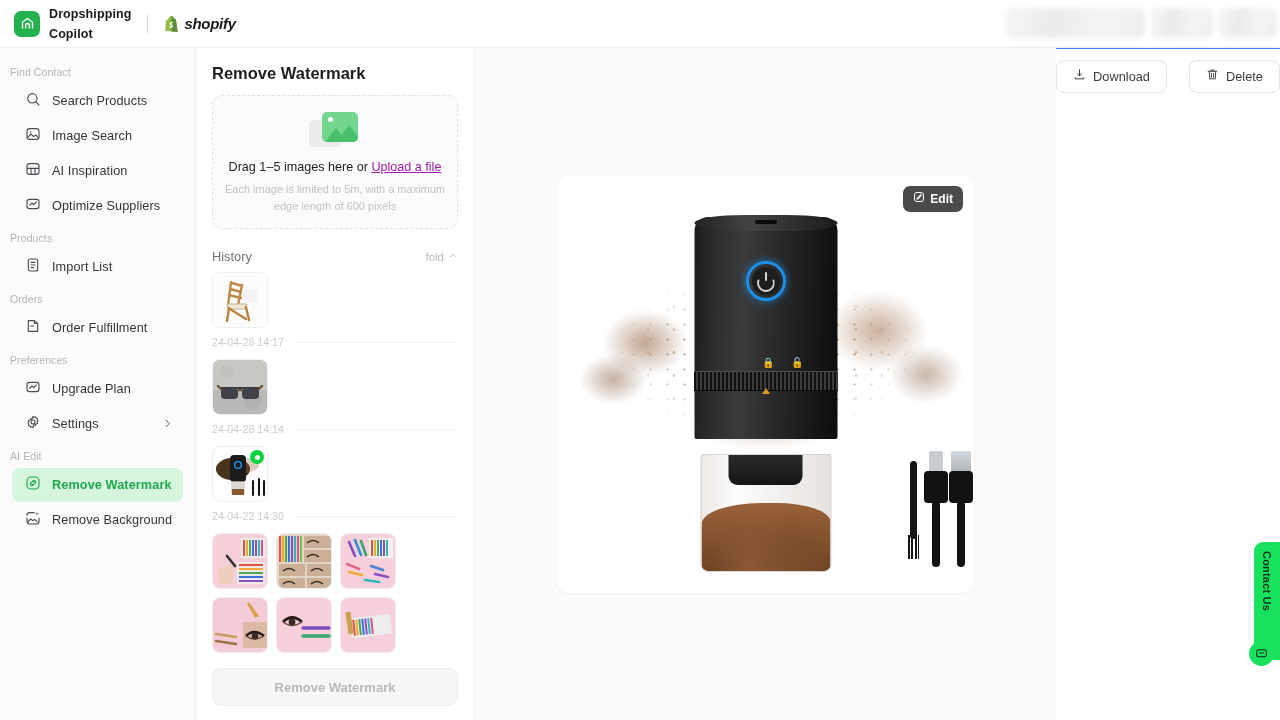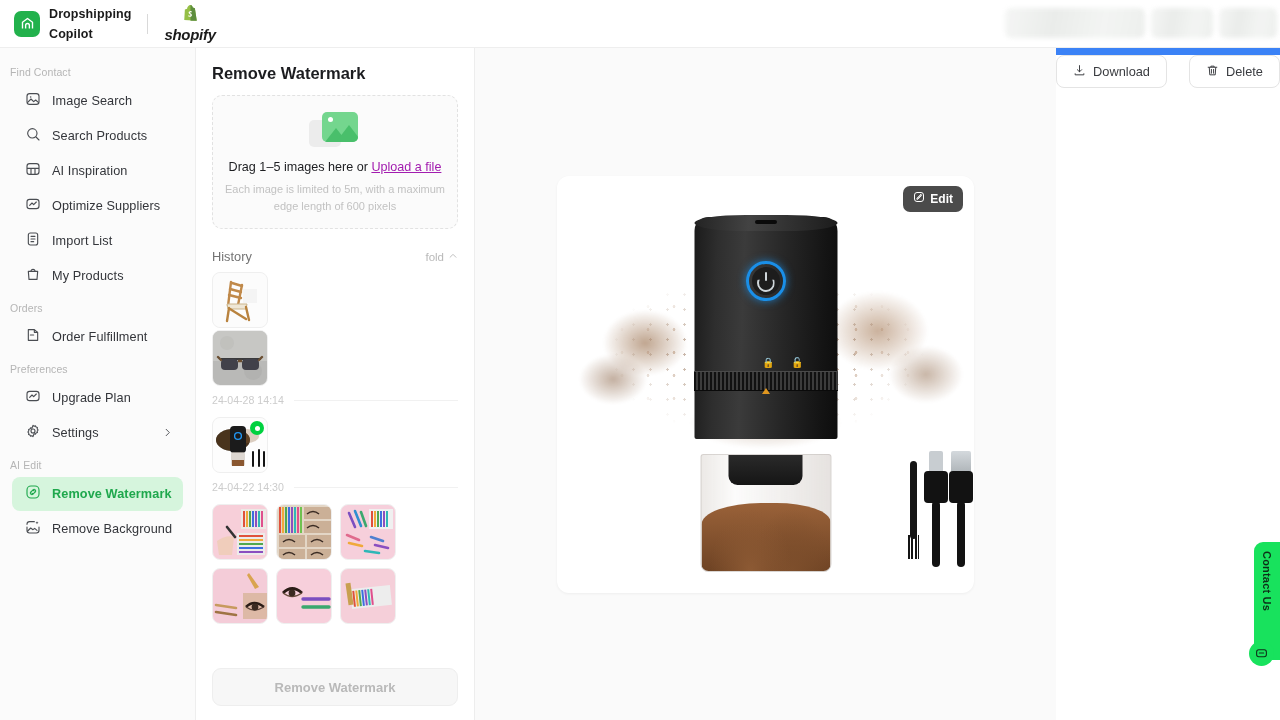--- a/index.html
+++ b/index.html
@@ -23,21 +23,21 @@
   .brand { display: flex; align-items: center; gap: 9px; }
   .brand-mark {
     width: 26px; height: 26px; border-radius: 7px;
     background: #22b14c; display: flex; align-items: center; justify-content: center;
   }
   .brand-name {
     font-size: 12.5px; font-weight: 700; color: #1a1a1a;
     line-height: 20px; letter-spacing: .1px; white-space: pre-line;
   }
   .brand-sep { width: 1px; height: 20px; background: #d9d9d9; margin: 0 16px; }
-  .shopify { display: flex; align-items: center; gap: 5px; flex-direction: column; }
+  .shopify { display: flex; align-items: center; gap: 5px; }
   .shopify-word { font-size: 15px; font-weight: 700; font-style: italic; color: #1a1a1a; letter-spacing: -.3px; }
   .topbar-right {
     position: absolute; right: 0; top: 6px;
     width: 275px; height: 34px; display: flex; gap: 6px; align-items: center;
   }
   .blur-chip {
     height: 30px; border-radius: 6px;
     background: linear-gradient(100deg,#f4f5f4 0%,#e9ebe9 35%,#f2f4f2 70%,#eceeec 100%);
     filter: blur(2px); opacity: .92;
   }
@@ -236,22 +236,22 @@
     background: repeating-linear-gradient(90deg,#141414 0 2px,transparent 2px 3.4px); }
   .cable { position:absolute; bottom: 6%; width: 24px; height: 118px; }
   .cable.c1 { right: 26px; }
   .cable.c2 { right: 1px; }
   .cable .plug { position:absolute; top: 22px; left: 0; width: 24px; height: 32px; background:#121212; border-radius: 4px; }
   .cable .tip { position:absolute; top: 2px; left: 5px; width: 14px; height: 22px; background:#c8cdd1; border-radius: 2px; }
   .cable.c2 .tip { width: 20px; left: 2px; background: linear-gradient(180deg,#d4d9dd,#aeb4b8); }
   .cable .wire { position:absolute; top: 52px; left: 8px; width: 8px; height: 66px; background:#121212; border-radius: 4px; }
 
   .stage-actions {
-    height: 55px; min-height: 55px; display: flex; align-items: flex-start; justify-content: center; gap: 22px;
-    background: #ffffff; border-top: 7px solid #3b82f6;
+    height: 55px; min-height: 55px; display: flex; align-items: center; justify-content: center; gap: 22px;
+    background: #ffffff; border-top: 1px solid #3b82f6;
   }
   .btn-ghost {
     height: 33px; padding: 0 16px; border-radius: 8px;
     border: 1px solid #e4e4e4; background: #ffffff; color: #3a3c40;
     font-size: 12.8px; display: flex; align-items: center; gap: 7px; cursor: pointer;
     font-family: "Liberation Sans", sans-serif;
   }
 
   
   .contact {
@@ -301,72 +301,64 @@
   </div>
 
   <div class="body">
 
     <nav class="sidebar">
 
       <div class="nav-group-title">Find Contact</div>
       <div class="nav-item">
         <span>
           <svg width="16" height="16" viewBox="0 0 24 24" fill="none" stroke="currentColor" stroke-width="1.7">
+              <circle cx="11" cy="11" r="7"></circle>
+              <path d="M16.5 16.5 21 21" stroke-linecap="round"></path>
+            </svg>
+        </span>
+        <span class="lbl">Search Products</span>
+      </div>
+      <div class="nav-item">
+        <span>
+          <svg width="16" height="16" viewBox="0 0 24 24" fill="none" stroke="currentColor" stroke-width="1.7">
               <rect x="3" y="4" width="18" height="16" rx="4"></rect>
               <circle cx="8.5" cy="9" r="1.2" fill="currentColor" stroke="none"></circle>
               <path d="M4 17l5-5 4 4 3-2.5 4 3.5" stroke-linecap="round" stroke-linejoin="round"></path>
             </svg>
         </span>
         <span class="lbl">Image Search</span>
       </div>
       <div class="nav-item">
         <span>
           <svg width="16" height="16" viewBox="0 0 24 24" fill="none" stroke="currentColor" stroke-width="1.7">
-              <circle cx="11" cy="11" r="7"></circle>
-              <path d="M16.5 16.5 21 21" stroke-linecap="round"></path>
-            </svg>
-        </span>
-        <span class="lbl">Search Products</span>
-      </div>
-      <div class="nav-item">
-        <span>
-          <svg width="16" height="16" viewBox="0 0 24 24" fill="none" stroke="currentColor" stroke-width="1.7">
               <rect x="3" y="4" width="18" height="16" rx="4"></rect>
               <path d="M3 11h18M9 11v9M15 11v9"></path>
             </svg>
         </span>
         <span class="lbl">AI Inspiration</span>
       </div>
       <div class="nav-item">
         <span>
           <svg width="16" height="16" viewBox="0 0 24 24" fill="none" stroke="currentColor" stroke-width="1.7">
               <rect x="3" y="5" width="18" height="14" rx="4"></rect>
               <path d="M7 14l3.5-3.5L13 13l4-4" stroke-linecap="round" stroke-linejoin="round"></path>
             </svg>
         </span>
         <span class="lbl">Optimize Suppliers</span>
       </div>
 
+      <div class="nav-group-title">Products</div>
       <div class="nav-item">
         <span>
           <svg width="16" height="16" viewBox="0 0 24 24" fill="none" stroke="currentColor" stroke-width="1.7">
               <rect x="5" y="3" width="14" height="18" rx="3"></rect>
               <path d="M9 8h6M9 12h6M9 16h4" stroke-linecap="round"></path>
             </svg>
         </span>
         <span class="lbl">Import List</span>
-      </div>
-      <div class="nav-item">
-        <span>
-          <svg width="16" height="16" viewBox="0 0 24 24" fill="none" stroke="currentColor" stroke-width="1.7">
-              <path d="M5 8h14l-1 12H6L5 8z" stroke-linejoin="round"></path>
-              <path d="M9 8a3 3 0 0 1 6 0" stroke-linecap="round"></path>
-            </svg>
-        </span>
-        <span class="lbl">My Products</span>
       </div>
 
       <div class="nav-group-title">Orders</div>
       <div class="nav-item">
         <span>
           <svg width="16" height="16" viewBox="0 0 24 24" fill="none" stroke="currentColor" stroke-width="1.7">
               <path d="M5 4h9l5 4v12H5z" stroke-linejoin="round"></path>
               <path d="M14 4v4h5" stroke-linejoin="round"></path>
               <path d="M8 12h5" stroke-linecap="round"></path>
             </svg>
@@ -467,20 +459,24 @@
                 <path d="M18 9l-3 24"></path>
                   <path d="M29 12l-4 20"></path>
               </g>
               <path d="M14 31h20l-1 5H15z" fill="#efe7d6" stroke="#cbb58c" stroke-width="1"></path>
               <g stroke="#b9833f" stroke-width="2.4" stroke-linecap="round">
                   <path d="M16 35l-2 13"></path>
                   <path d="M33 34l3 13"></path>
                   <path d="M17 36l16 10"></path>
                 </g>
             </svg>
+          </div>
+          <div class="hist-meta">
+            <span class="hist-time">24-04-28 14:17</span>
+            <span class="hist-rule"></span>
           </div>
         </div>
 
         <div class="hist-entry">
           <div class="thumb">
             <svg viewBox="0 0 56 56" width="56" height="56">
               <rect width="56" height="56" fill="#b9b9b7"></rect>
               <rect width="56" height="30" y="0" fill="#c7c7c4"></rect>
               <circle cx="14" cy="12" r="7" fill="#bcbcb9" opacity=".6"></circle>
               <circle cx="40" cy="40" r="9" fill="#acacaa" opacity=".5"></circle>

